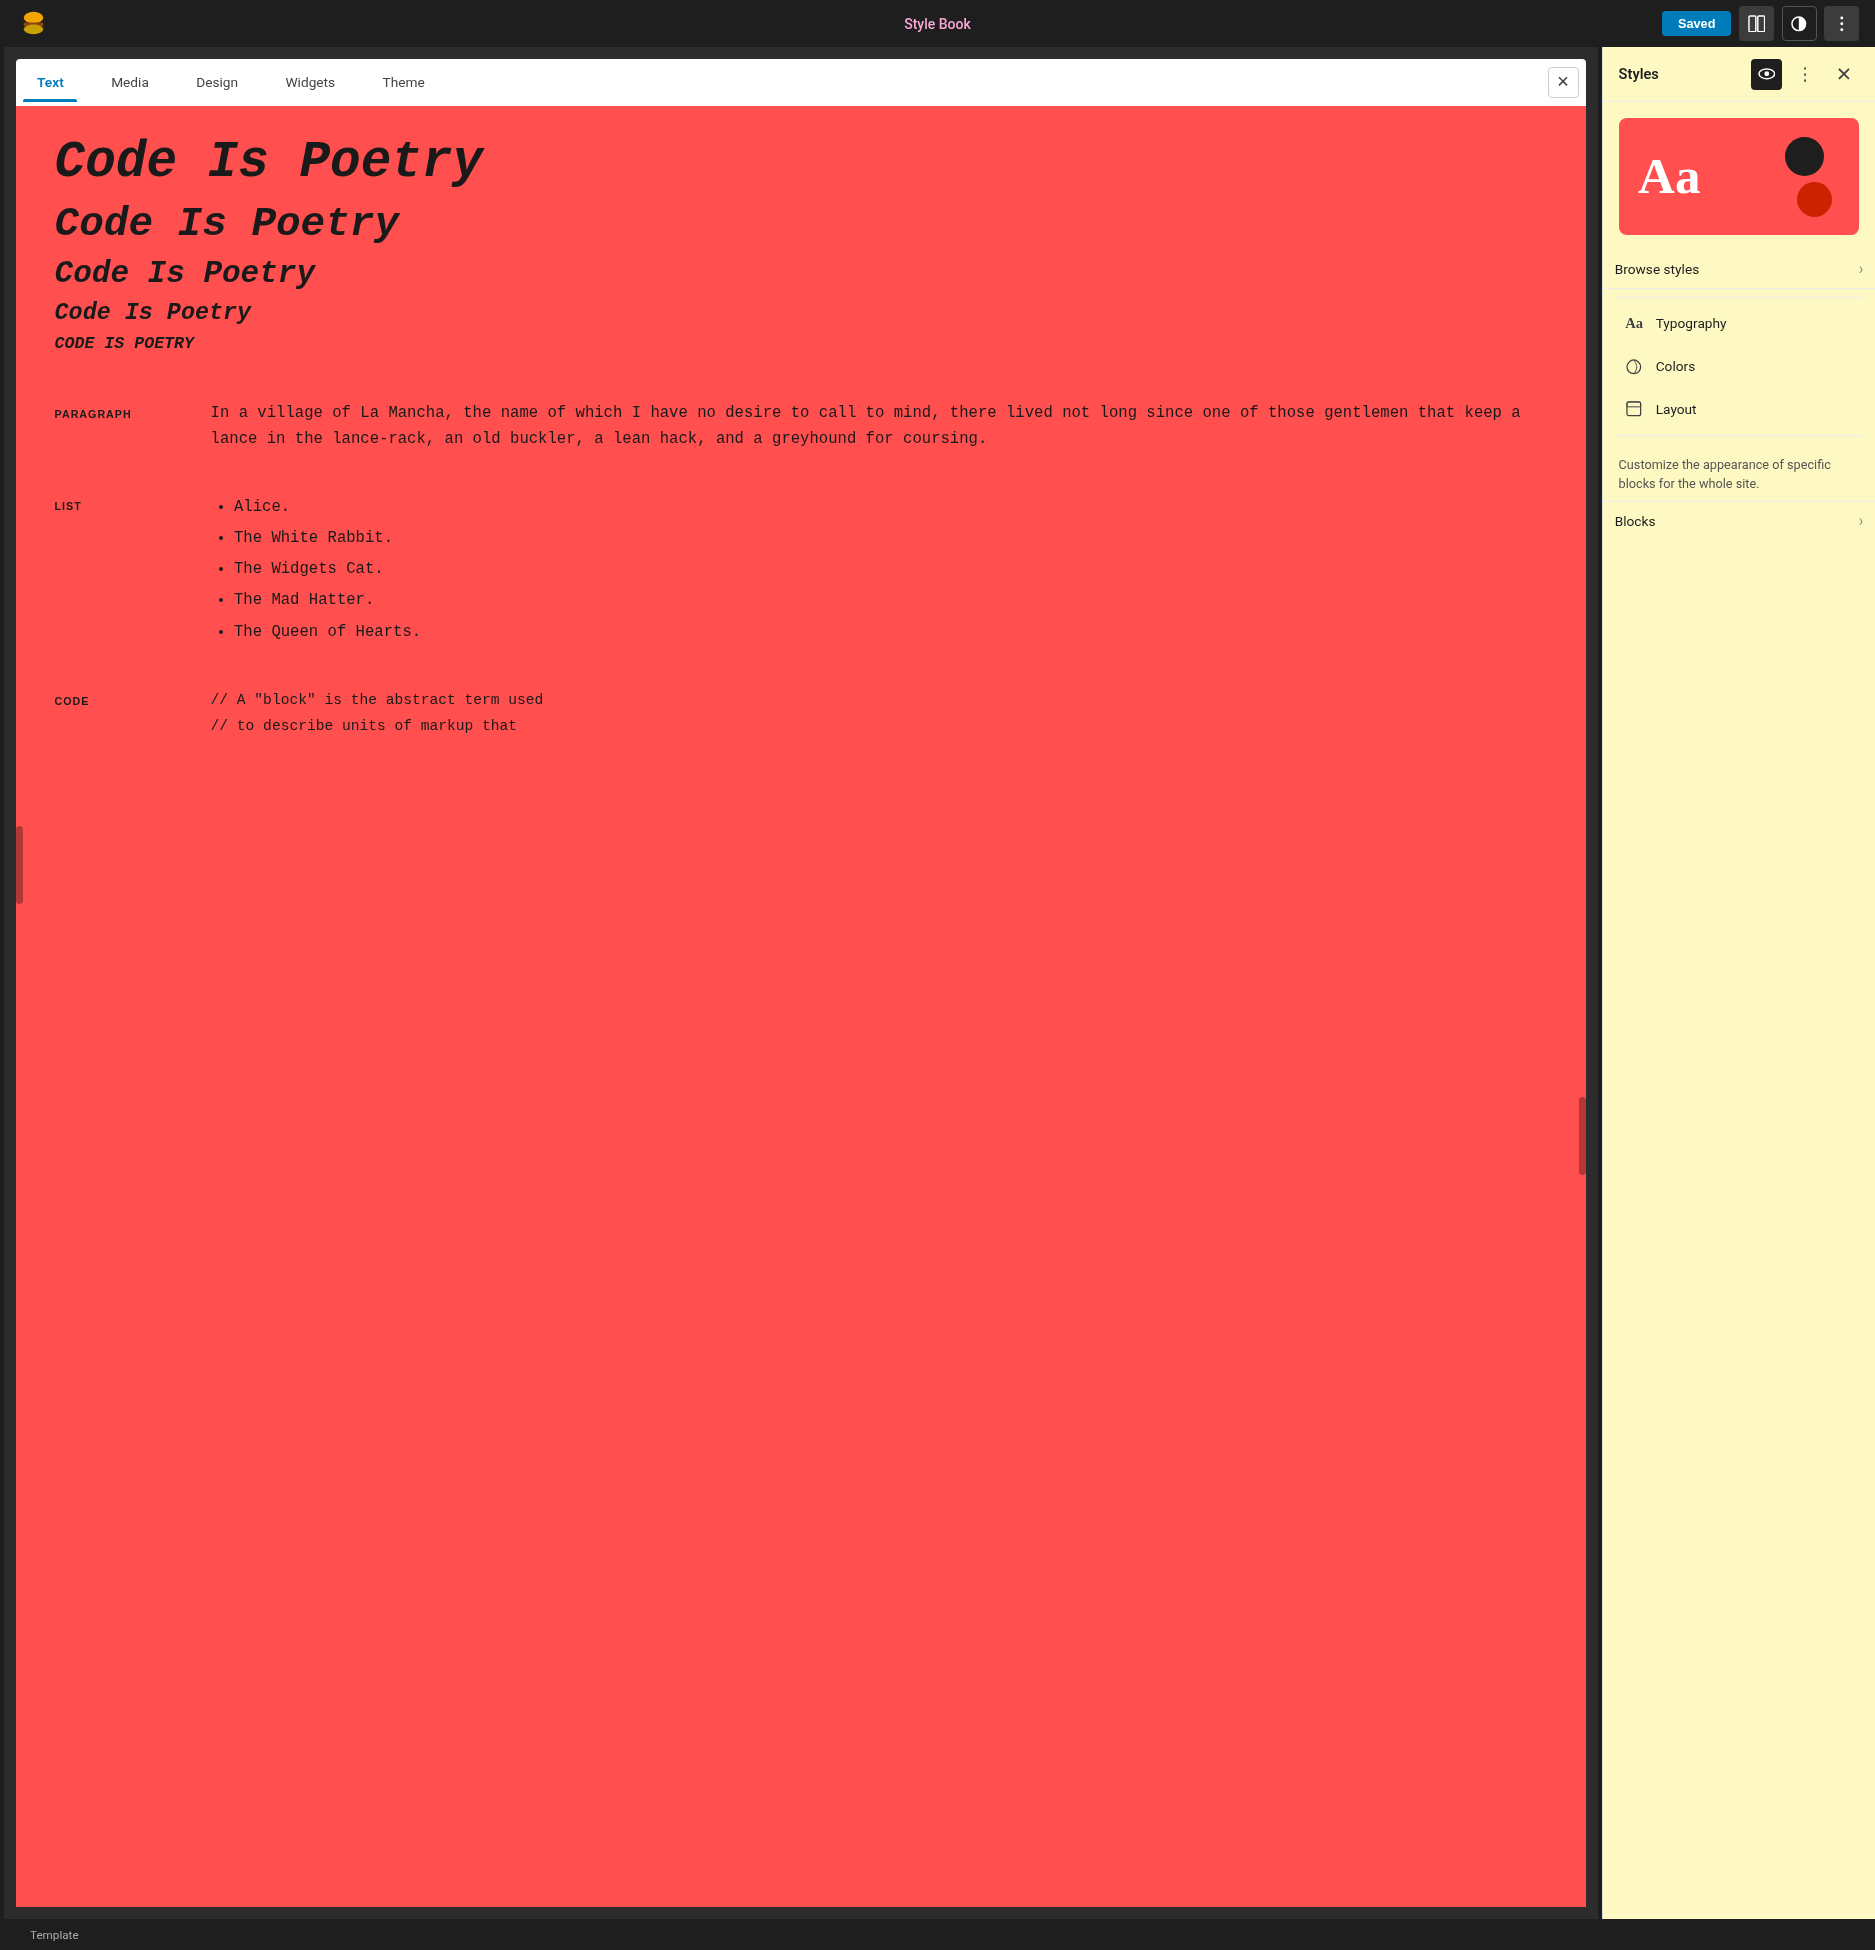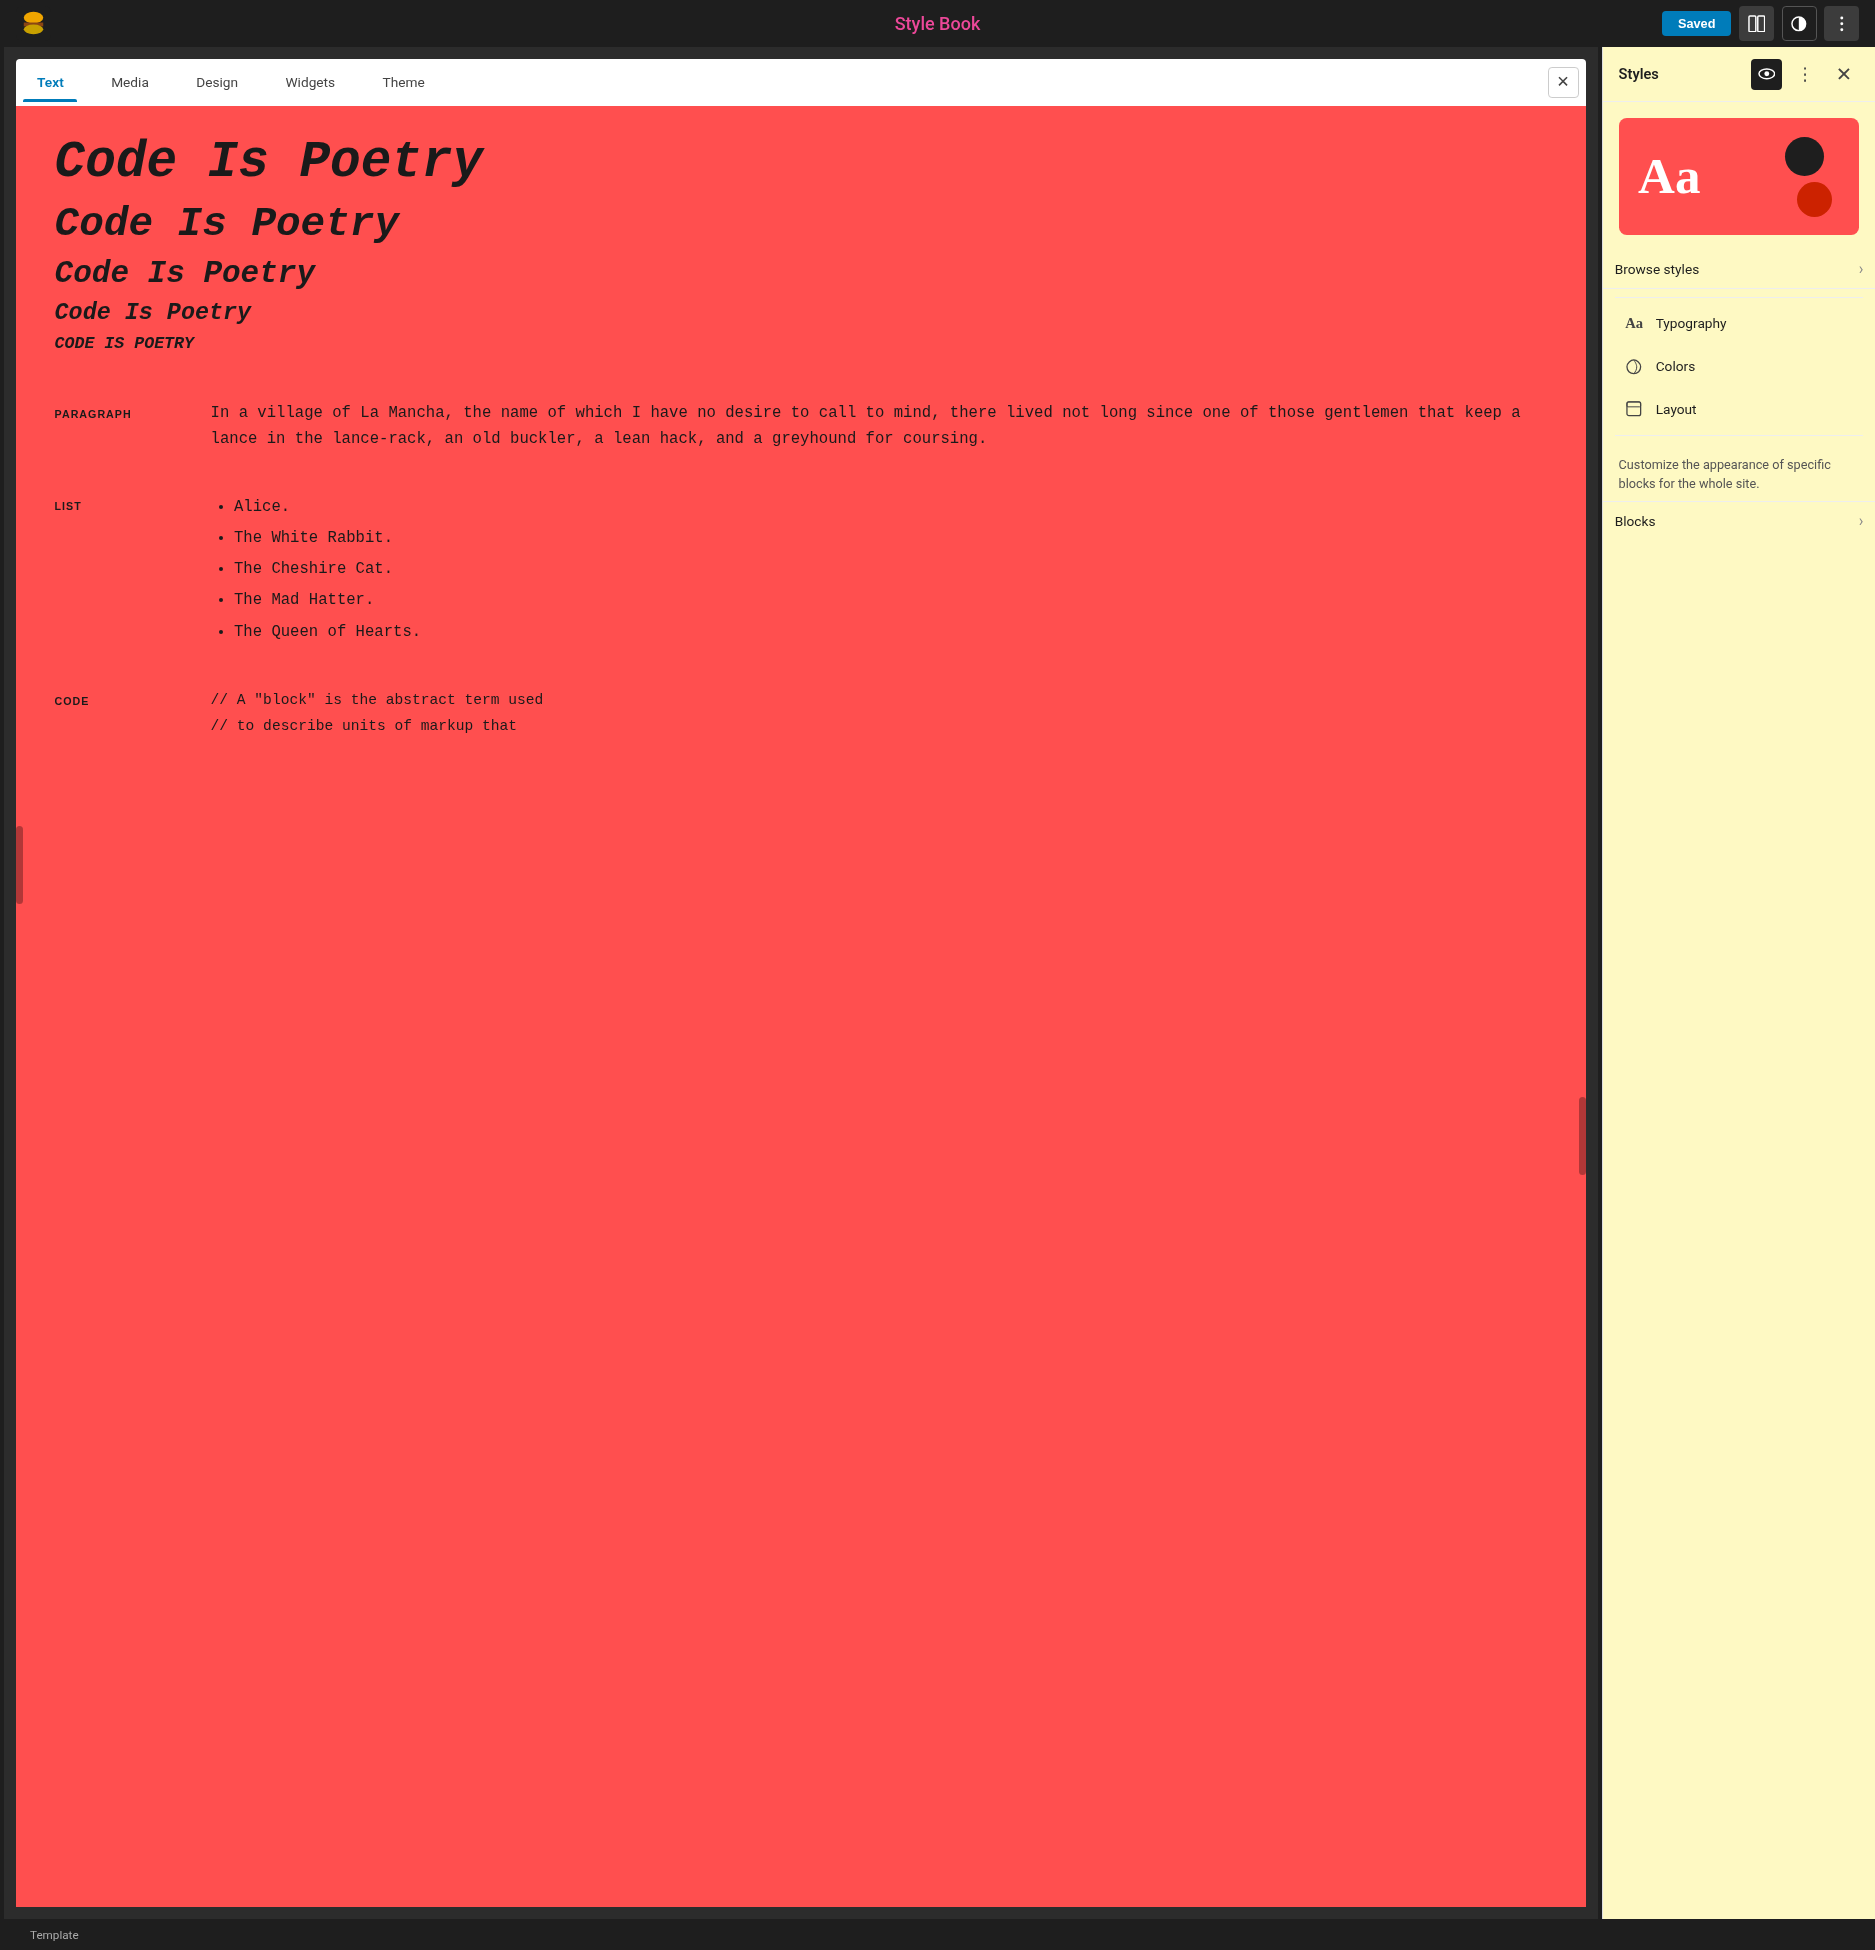--- a/index.html
+++ b/index.html
@@ -32,22 +32,22 @@
       justify-content: center;
     }
     .top-bar-logo svg {
       width: 35px;
       height: 35px;
     }
     .top-bar-title {
       position: absolute;
       left: 50%;
       transform: translateX(-50%);
-      color: #ec4899;
-      font-size: 18px;
+      color: #f9a8d4;
+      font-size: 14px;
       font-weight: 500;
     }
     .top-bar-right {
       display: flex;
       align-items: center;
       gap: 7.8px;
     }
     .btn-saved {
       background: #007cba;
       color: #fff;
@@ -549,21 +549,21 @@
       </div>
 
       <div class="section-block">
         <div class="section-label-col">
           <div class="section-label">LIST</div>
         </div>
         <div class="section-content-col">
           <ul class="list-items">
             <li>Alice.</li>
             <li>The White Rabbit.</li>
-            <li>The Cheshire Cat.</li>
+            <li>The Widgets Cat.</li>
             <li>The Mad Hatter.</li>
             <li>The Queen of Hearts.</li>
           </ul>
         </div>
       </div>
 
 
       <div class="section-block">
         <div class="section-label-col">
           <div class="section-label">CODE</div>

